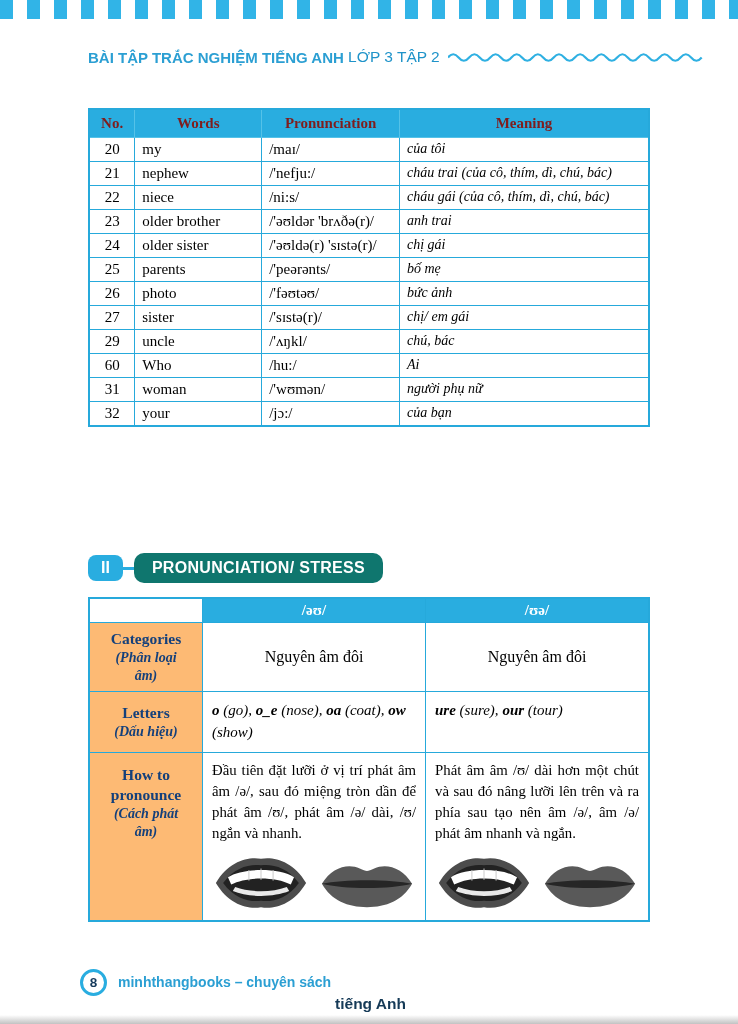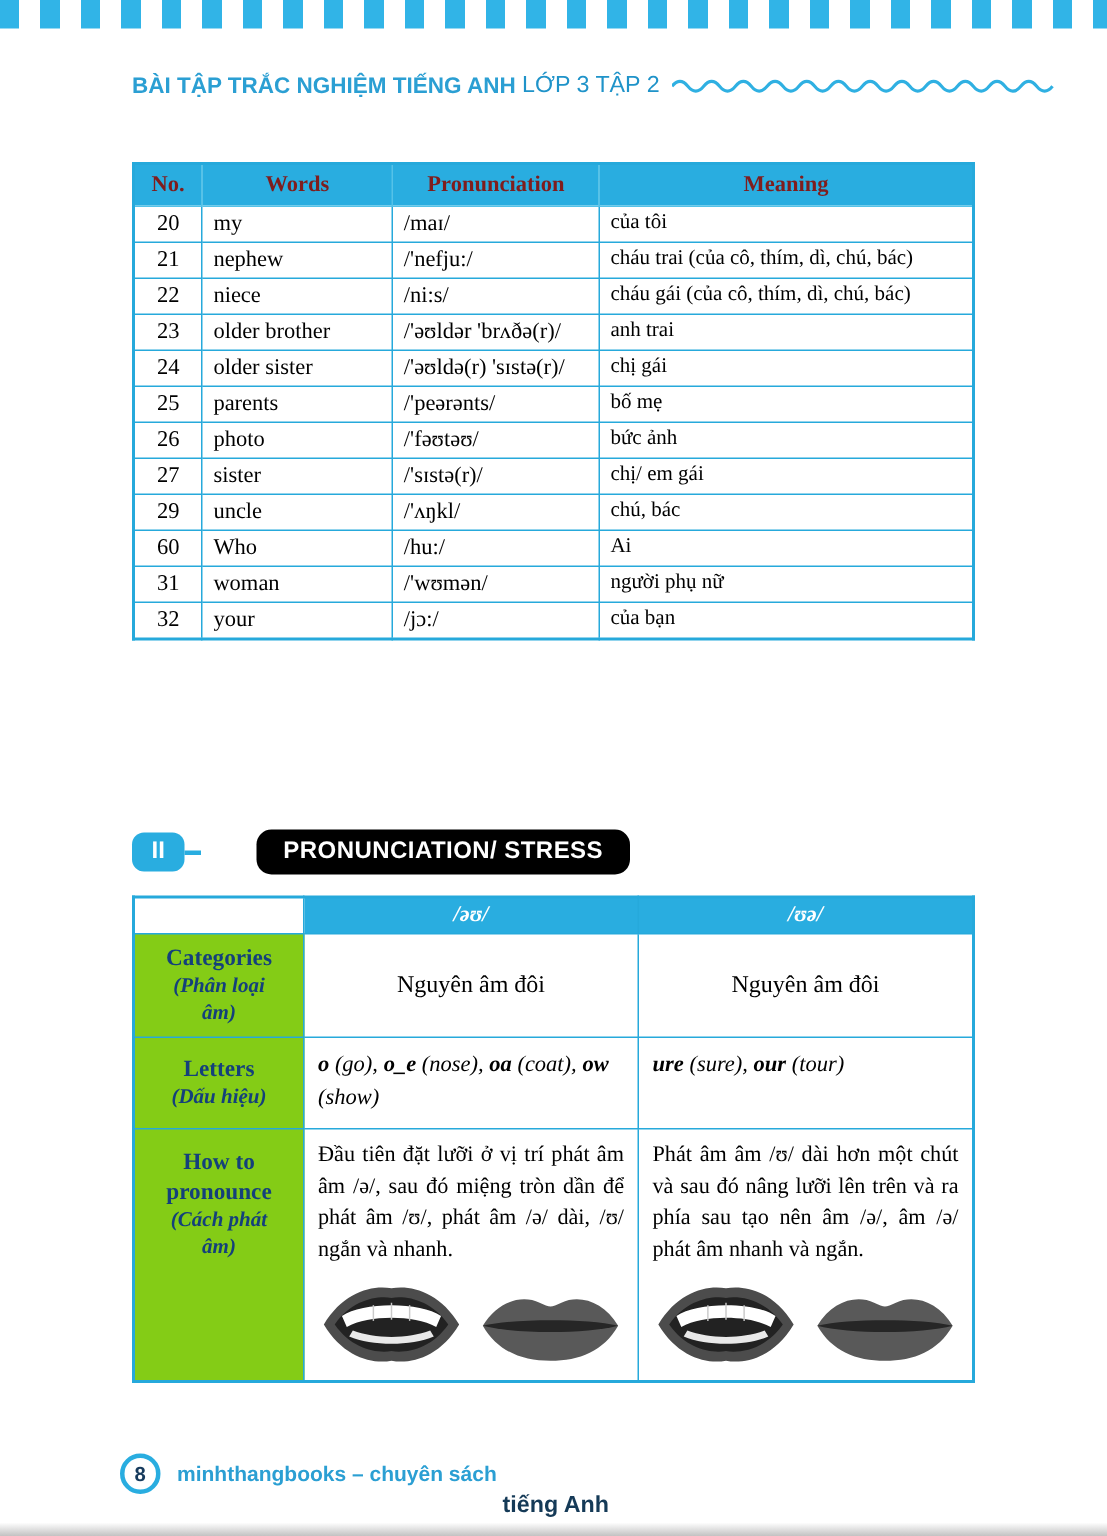--- a/index.html
+++ b/index.html
@@ -18,34 +18,34 @@
   .wave path { stroke:#2fb0e2; stroke-width:2.4; fill:none; }
 
   table { border-collapse:collapse; }
 
   .vocab { position:absolute; top:108px; left:88px; width:562px; border:2px solid #26a9db; }
   .vocab th { background:#29ade0; color:#7f1d1d; font-weight:700; font-size:15px; height:28px;
               border:1px solid #55c2e8; text-align:center; }
   .vocab td { border:1px solid #26a9db; font-size:15px; color:#000; height:23px; padding:3px 7px; }
   td.col-no { text-align:center; }
   td.col-pron { white-space:nowrap; }
-  td.col-meaning { font-size:14px; white-space:nowrap; overflow:hidden;margin-top:40px; }
+  td.col-meaning { font-style:italic; font-size:14px; white-space:nowrap; overflow:hidden;margin-top:40px; }
 
   .section-head { position:absolute; top:553px; left:88px; display:flex; align-items:center;
                   font-family:"Liberation Sans","DejaVu Sans",sans-serif; }
   .badge { background:#29ade0; color:#fff; font-weight:800; font-size:16px; padding:4px 13px; border-radius:8px; }
   .dash { width:11px; height:3px; background:#29ade0; }
-  .pill { background:#000000; color:#fff; font-weight:800; font-size:16px; padding:6px 18px;
-          border-radius:10px; letter-spacing:.3px;margin-left:37px; }
+  .pill { background:#0f766e; color:#fff; font-weight:800; font-size:16px; padding:6px 18px;
+          border-radius:10px; letter-spacing:.3px; }
 
   .pron { position:absolute; top:597px; left:88px; width:562px; border:2px solid #26a9db; }
   .pron th, .pron td { border:1px solid #26a9db; }
   .corner { background:#fff; height:24px; }
-  .ipa { background:#29ade0; color:#fff; font-weight:700; font-size:15px; text-align:center; height:24px;font-style:italic; }
-  .label-cell { background:#84cc16; color:#14407b; text-align:center; vertical-align:middle; padding:6px 16px; }
+  .ipa { background:#29ade0; color:#fff; font-weight:700; font-size:15px; text-align:center; height:24px; }
+  .label-cell { background:#fdba74; color:#14407b; text-align:center; vertical-align:middle; padding:6px 16px; }
   .label-cell.top { vertical-align:top; padding-top:12px; }
   .lbl-main { font-weight:700; font-size:15.5px; line-height:1.3; }
   .lbl-sub  { font-weight:700; font-style:italic; font-size:14px; line-height:1.3; }
   .cat-cell { text-align:center; font-size:16px; height:58px; vertical-align:middle; }
   .howto-cell { vertical-align:top; padding:7px 9px 8px; }
   .howto-text { font-size:14.8px; line-height:1.42; text-align:justify; }
   .mouths { display:flex; justify-content:center; align-items:center; gap:8px; margin-top:10px; }
   .mouth { width:98px; height:58px; }
   .letters-cell { vertical-align:top; padding:8px 9px; font-size:15px; font-style:italic; height:56px; line-height:1.45; }
   .letters-cell .b { font-weight:700; }

